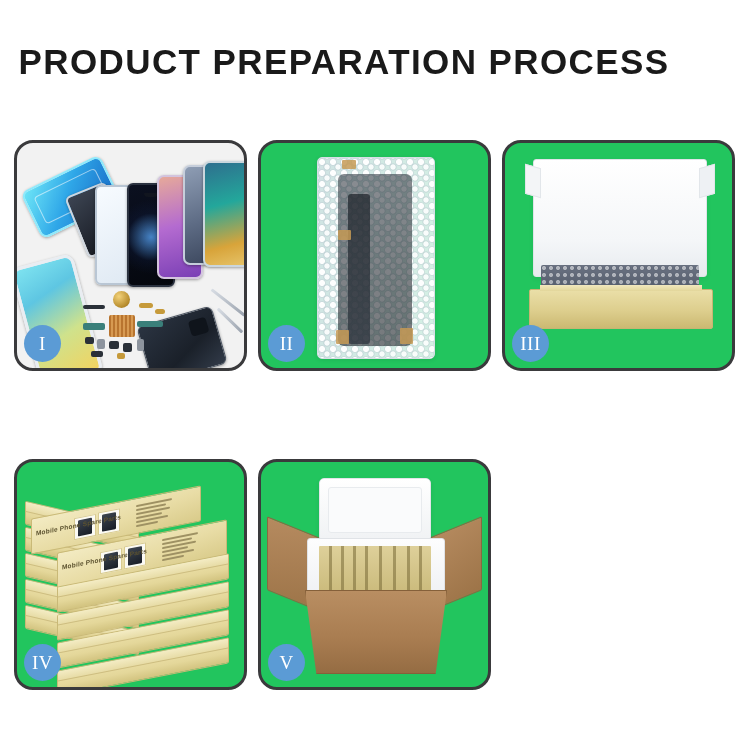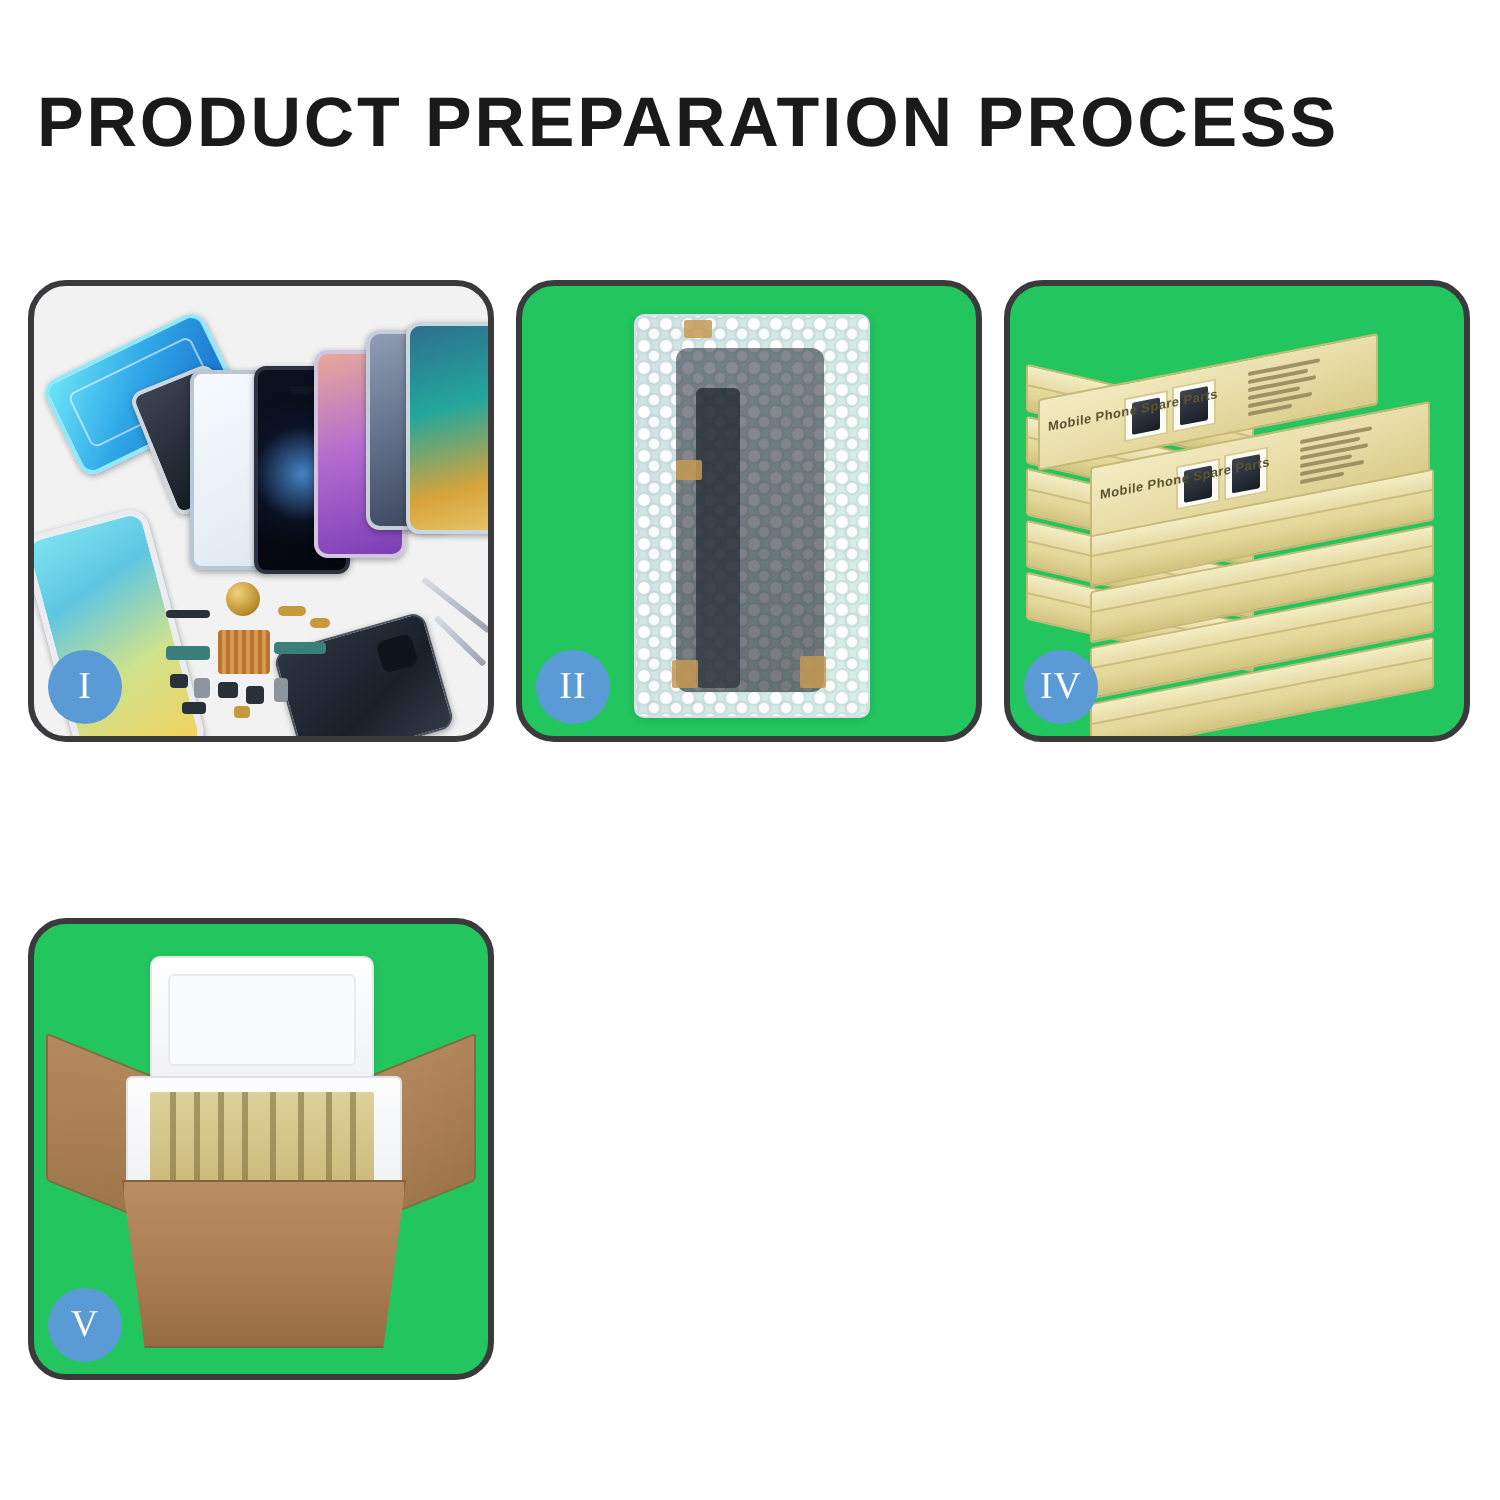--- a/index.html
+++ b/index.html
@@ -507,20 +507,28 @@
         <div class="bubble-strip"></div>
         <div class="tape" style="left:24px;top:2px;width:14px;height:9px;"></div>
         <div class="tape" style="left:20px;top:72px;width:13px;height:10px;"></div>
         <div class="tape" style="left:18px;top:172px;width:13px;height:14px;"></div>
         <div class="tape" style="left:82px;top:170px;width:13px;height:16px;"></div>
       </div>
       <div class="badge">II</div>
     </div>
   </div>
 
+  <div class="card">
+    <div class="stage">
+      <div class="tray-lid"></div>
+      <div class="tray-content"></div>
+      <div class="tray-base"></div>
+      <div class="badge">III</div>
+    </div>
+  </div>
 
   <div class="card">
     <div class="stage">
       <div class="stack">
 
         <div class="sbox" style="left:0px;top:30px;width:112px;height:22px;transform:skewY(13deg);">
             <span class="lid"></span>
           </div>
         <div class="sbox" style="left:0px;top:56px;width:112px;height:22px;transform:skewY(13deg);">
             <span class="lid"></span>

